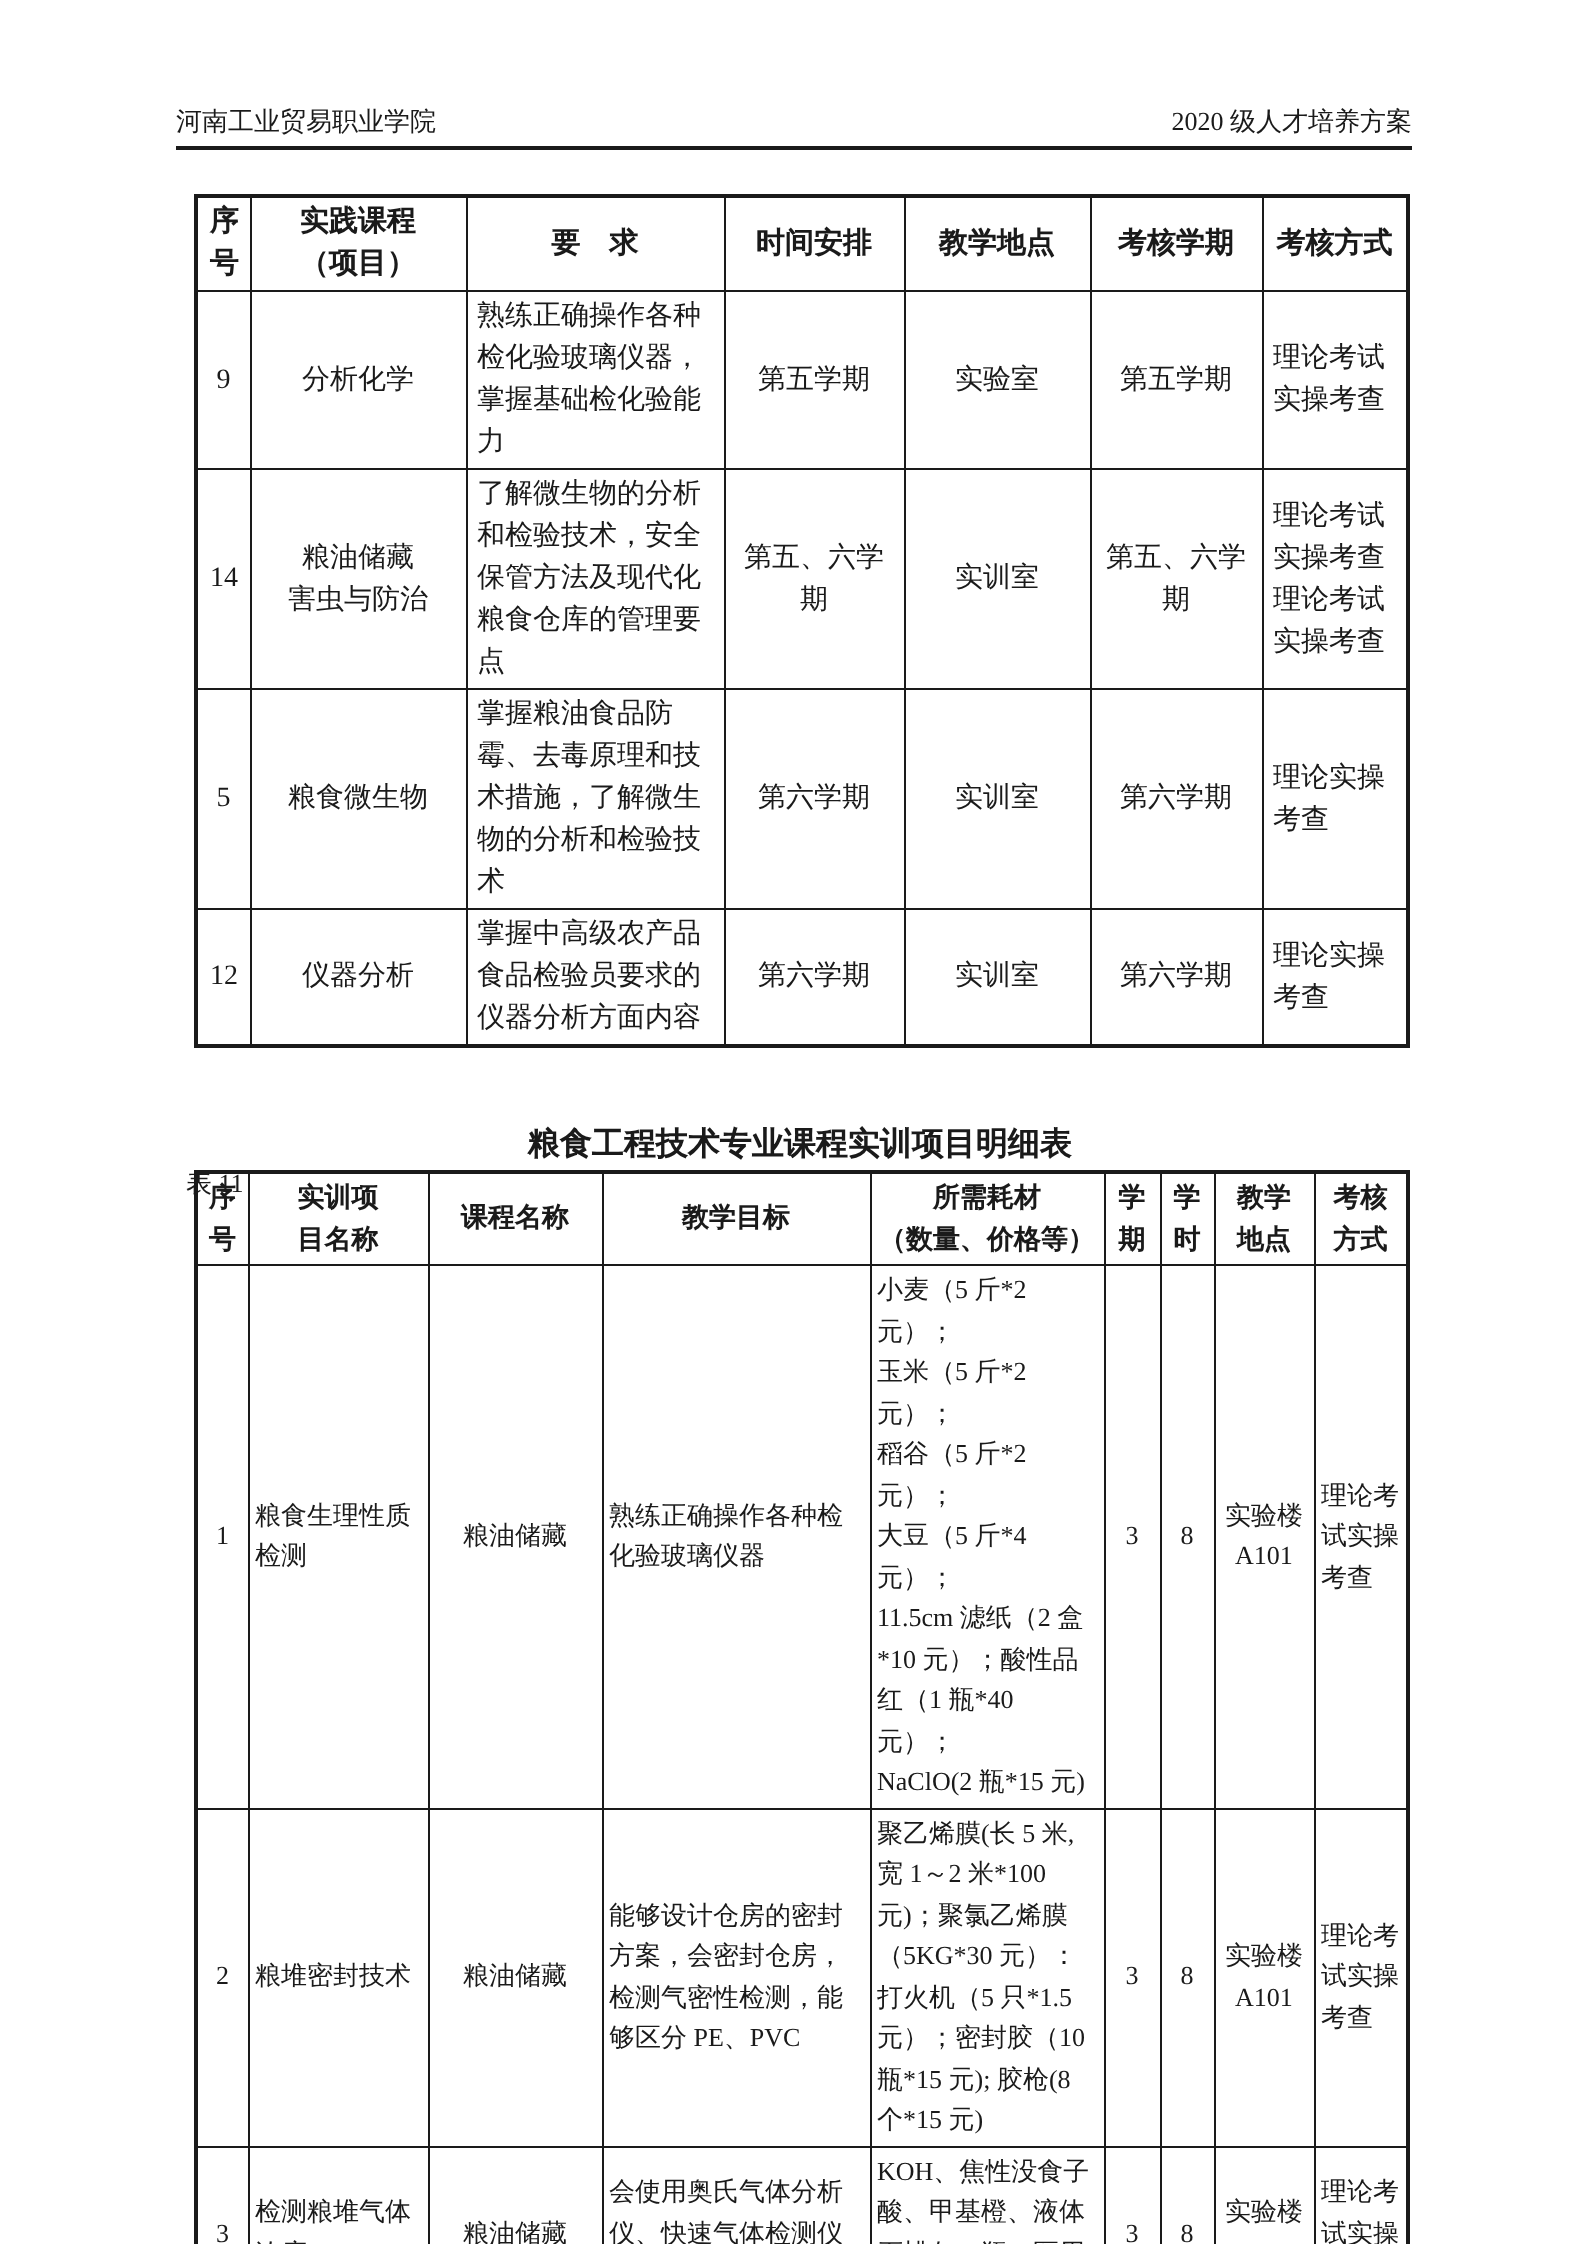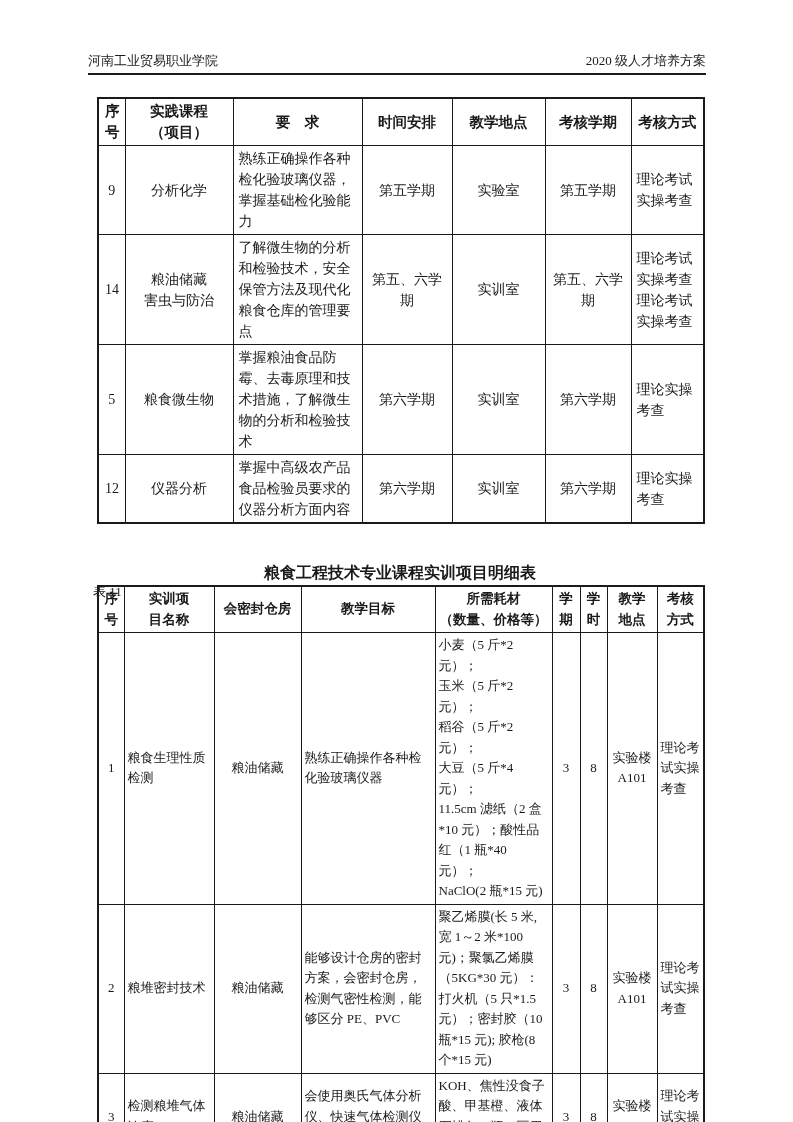--- a/index.html
+++ b/index.html
@@ -159,21 +159,21 @@
           <col class="col-g">
           <col class="col-h">
           <col class="col-i">
       </colgroup>
       <tbody>
         <tr class="hdr">
           <th>序
 号</th>
           <th>实训项
 目名称</th>
-          <th>会密封仓房</th>
+          <th>课程名称</th>
           <th>教学目标</th>
           <th>所需耗材
 （数量、价格等）</th>
           <th>学
 期</th>
           <th>学
 时</th>
           <th>教学
 地点</th>
           <th>考核

